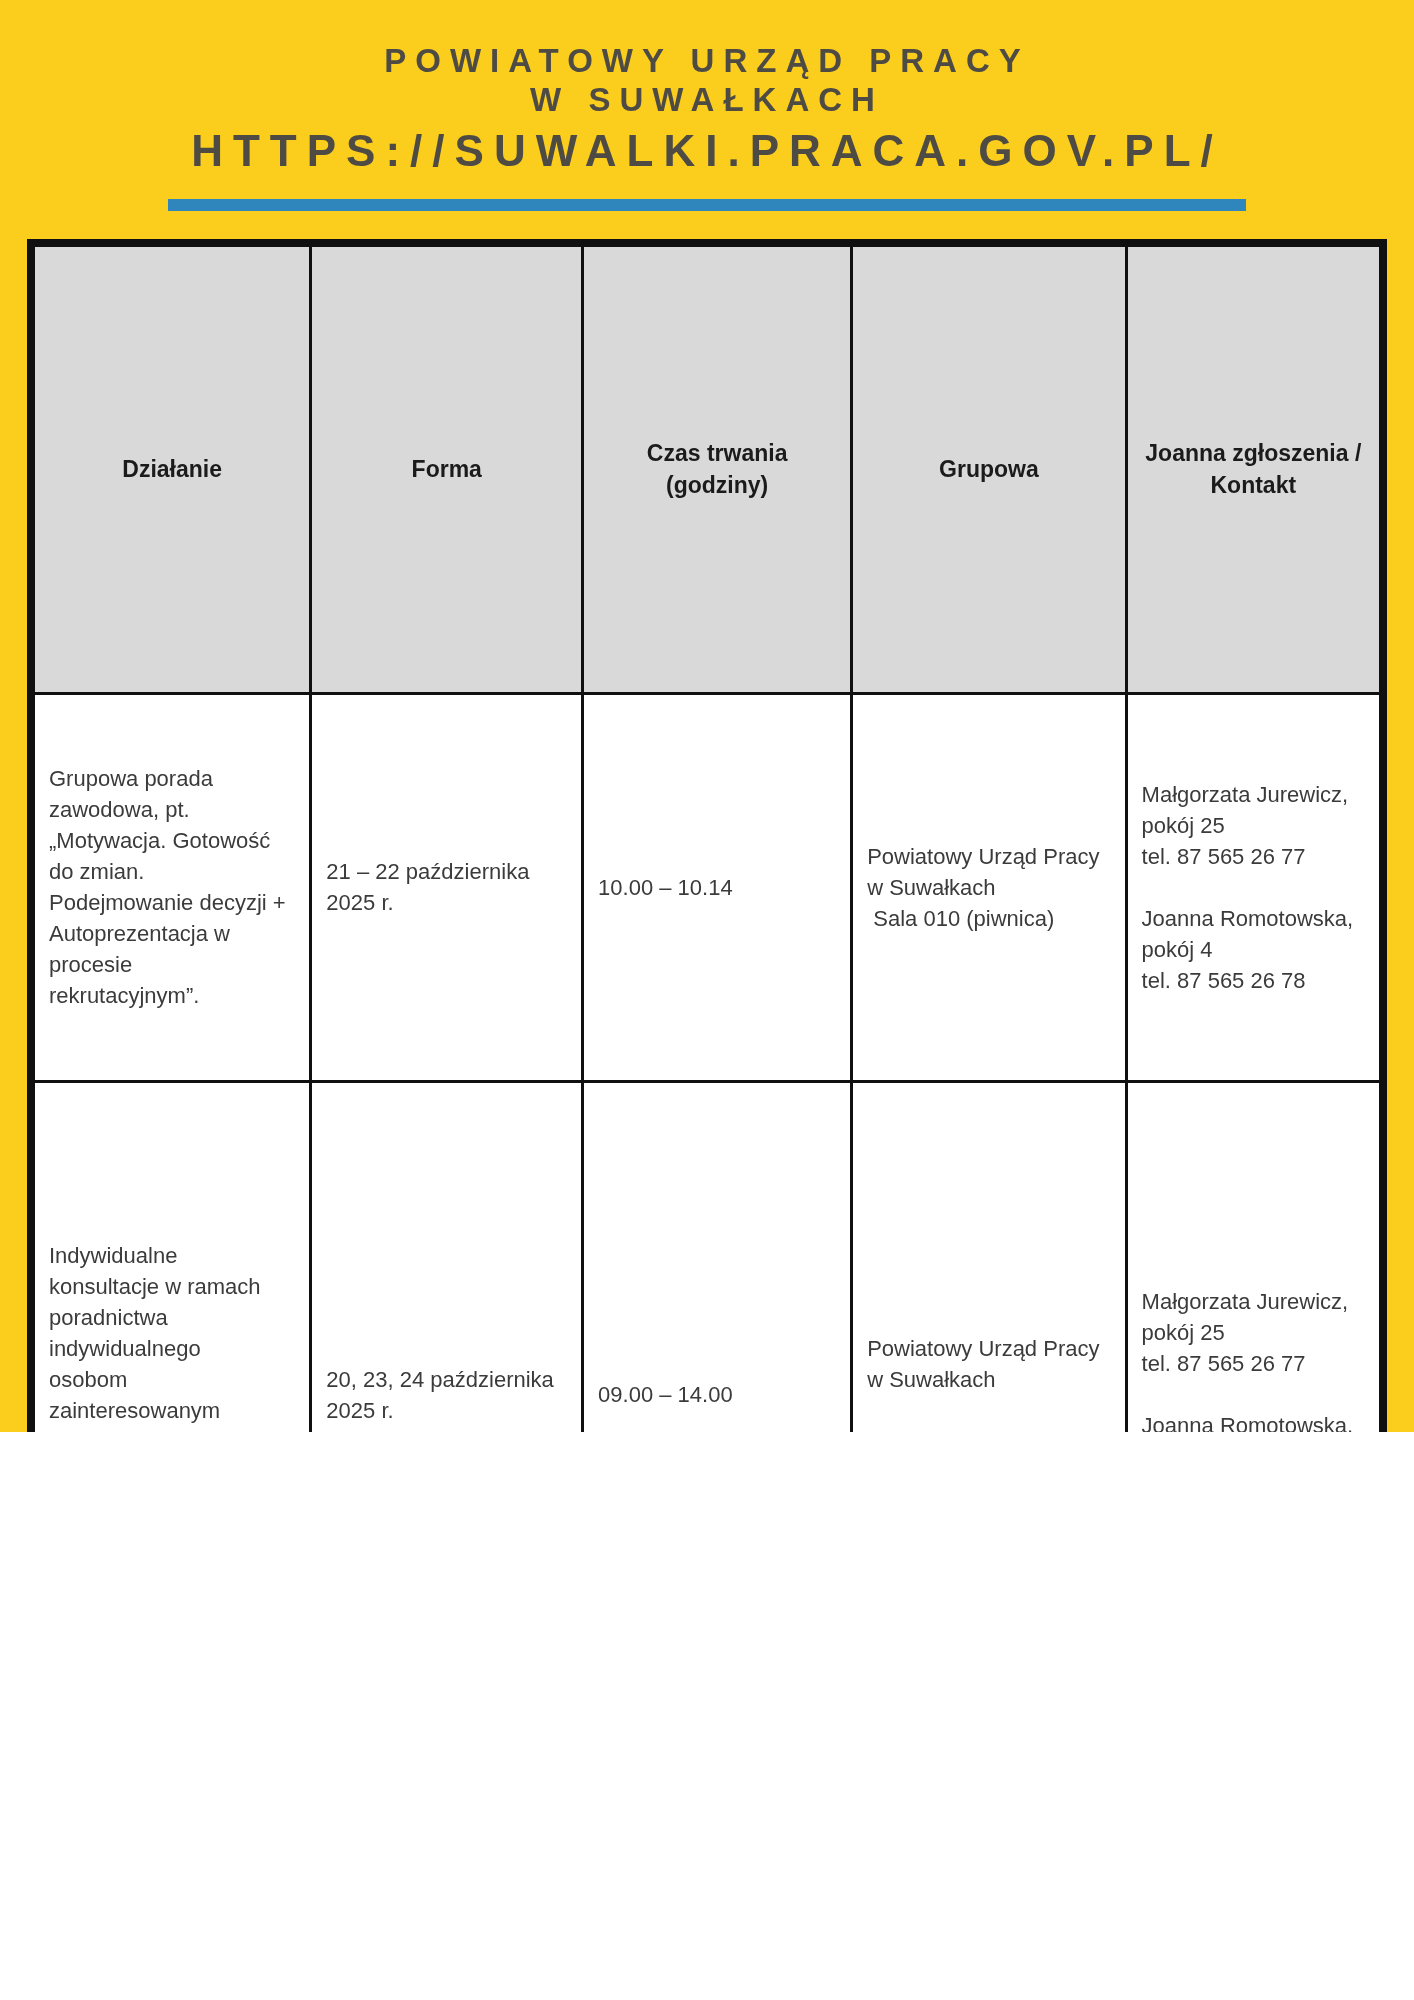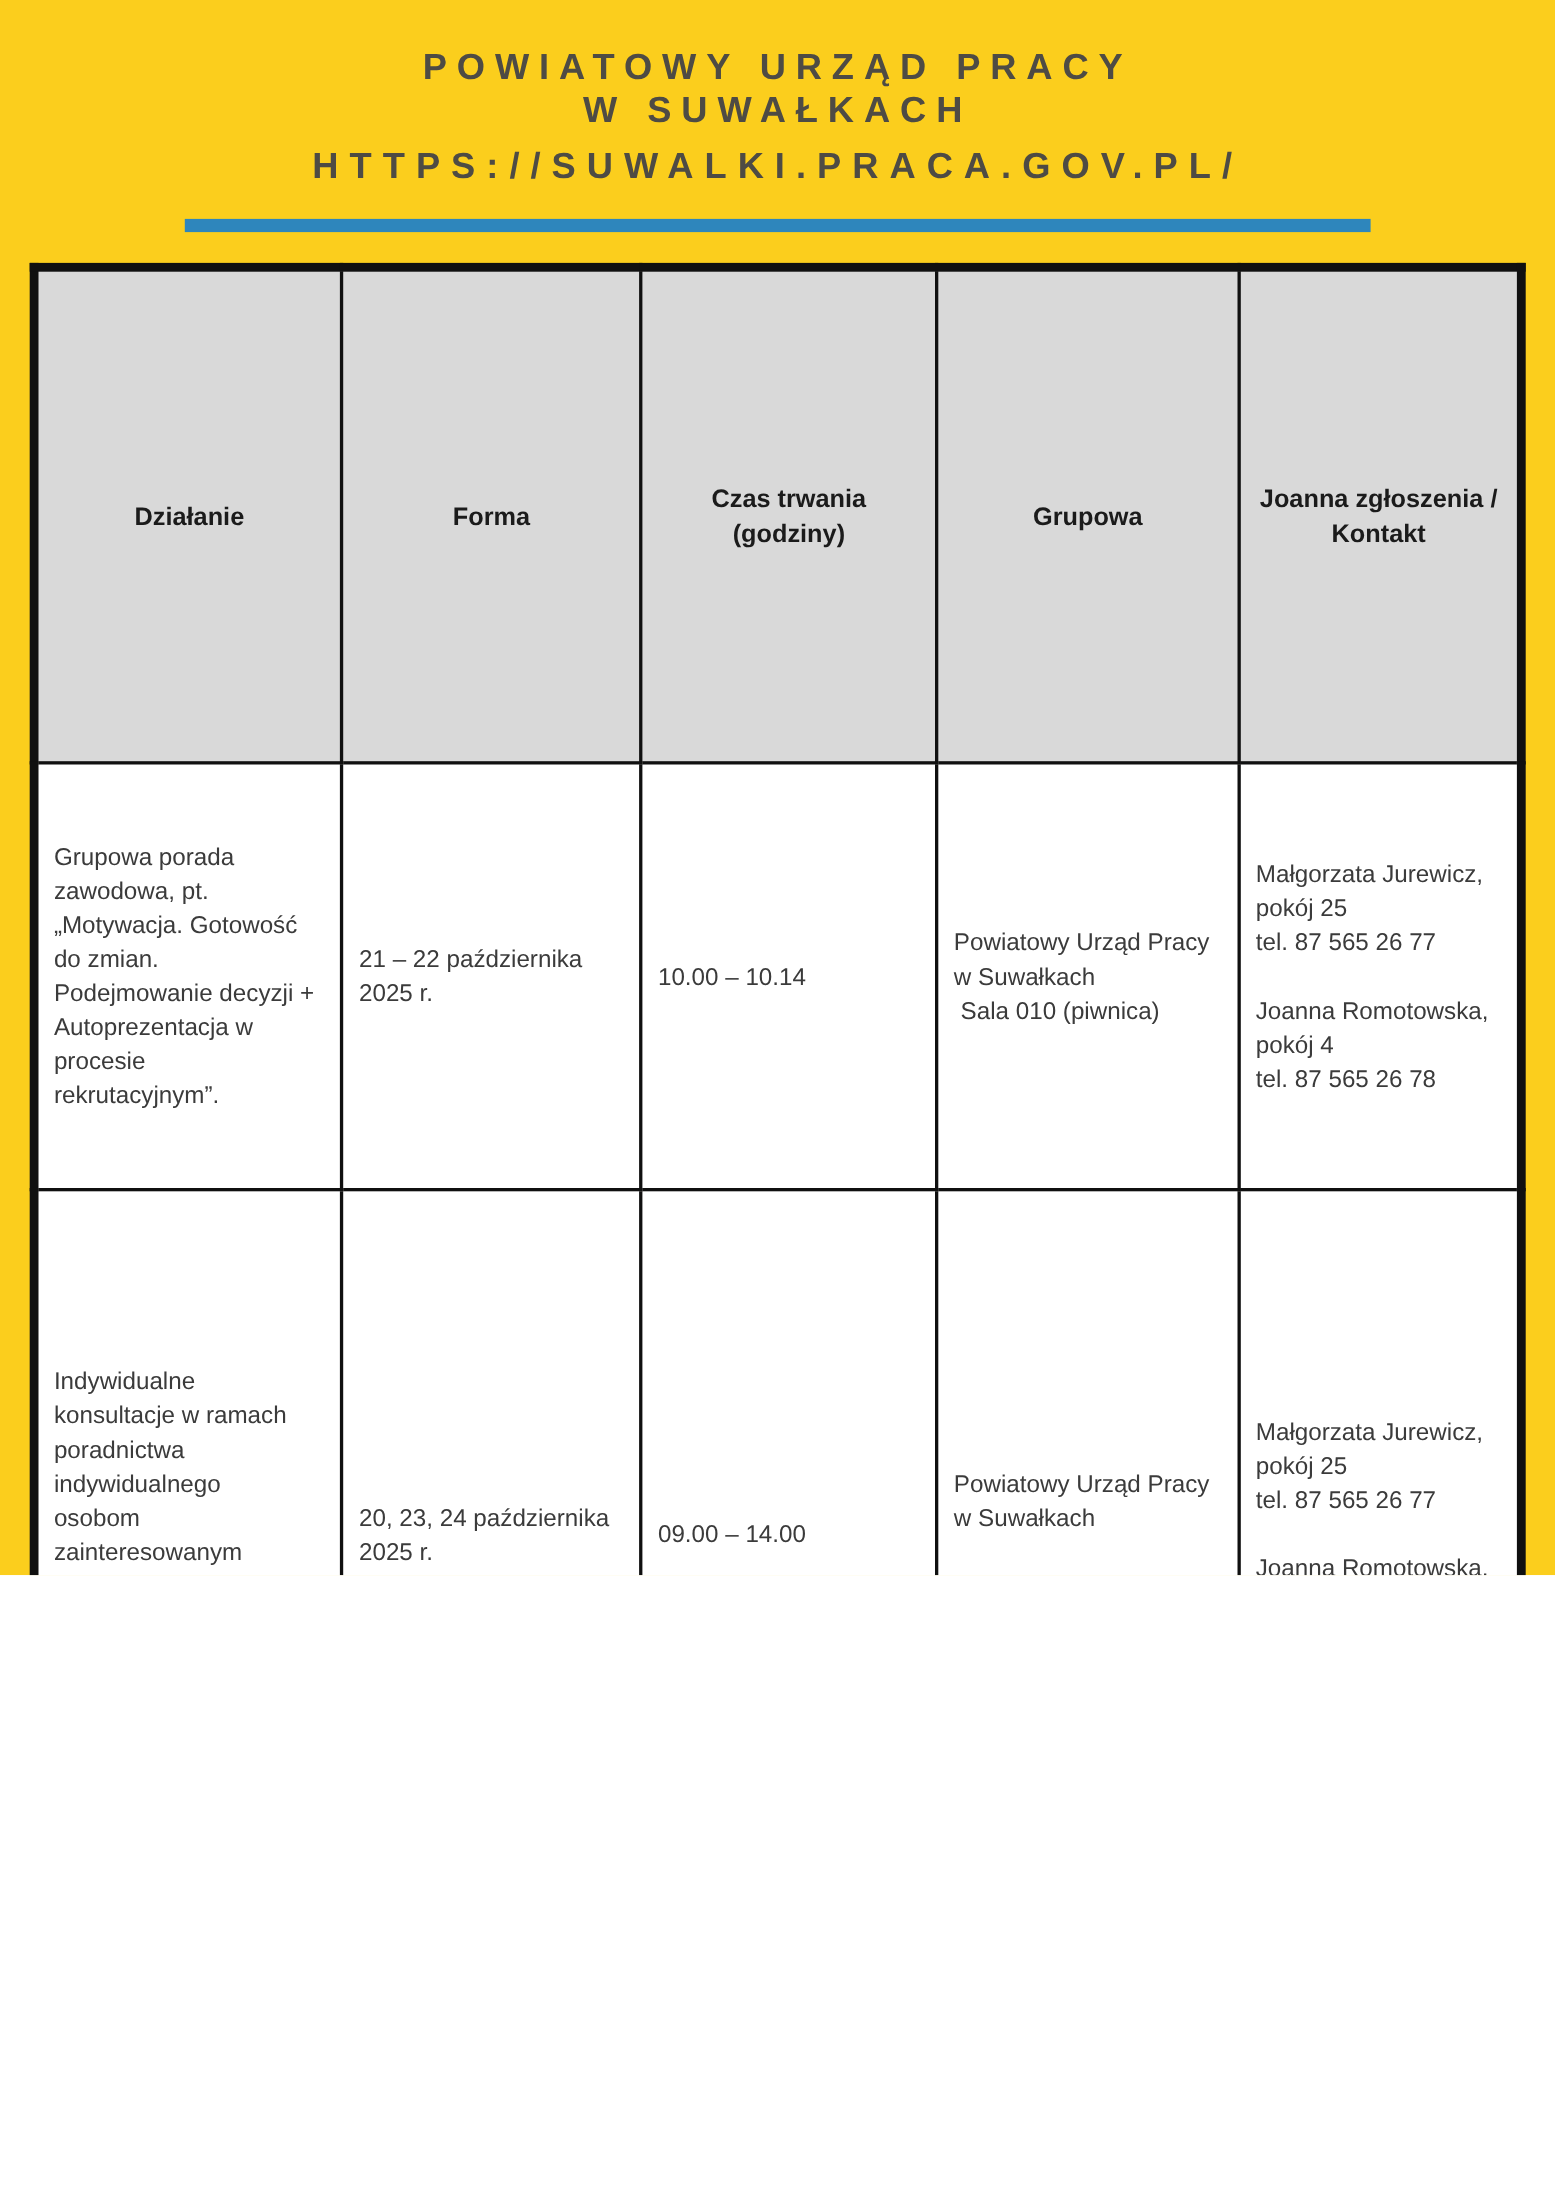--- a/index.html
+++ b/index.html
@@ -29,21 +29,21 @@
     color: var(--header-text);
     font-weight: bold;
   }
   .org-line {
     font-size: 33px;
     letter-spacing: 9px;
     line-height: 39px;
     white-space: nowrap;
   }
   .org-url {
-    font-size: 33px;
+    font-size: 44px;
     letter-spacing: 10px;
     line-height: 39px;
     margin-top: 12px;
     white-space: nowrap;
   }
   .divider-bar {
     width: 1078px;
     height: 12px;
     margin: 29px auto 0 auto;
     background: var(--divider);

